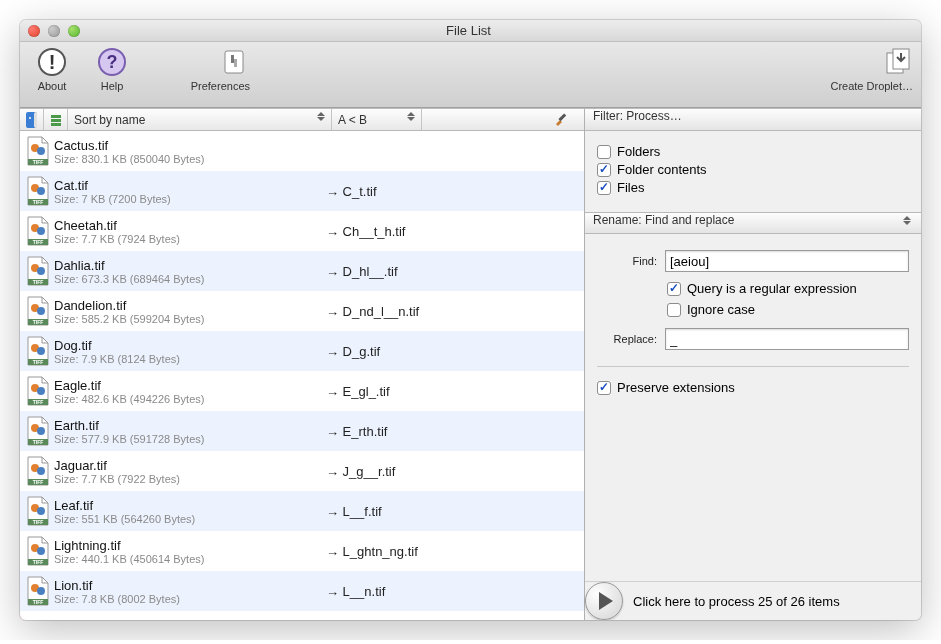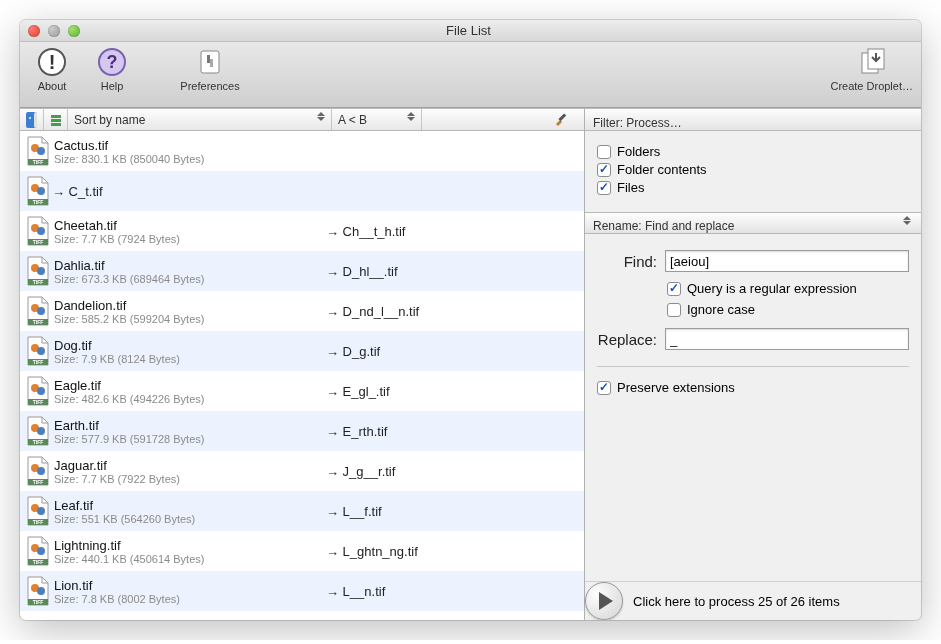--- a/index.html
+++ b/index.html
@@ -52,21 +52,21 @@
 .tbtn {
   display: flex; flex-direction: column; align-items: center;
   font-size: 11px; color: #333; width: 48px;
   cursor: pointer;
 }
 .tbtn .ico {
   width: 32px; height: 32px; margin-bottom: 2px;
   display: flex; align-items: center; justify-content: center;
 }
 .tspacer { flex: 1; }
-.tbtn.wide { width: auto; min-width: 80px; }
+.tbtn.wide { width: auto; min-width: 80px; align-items: flex-end; }
 .content {
   flex: 1; display: flex; overflow: hidden;
   border-top: 1px solid #bcbcbc;
 }
 .left {
   flex: 1; display: flex; flex-direction: column;
   border-right: 1px solid #b0b0b0;
   background: #fca5a5;
   min-width: 0;
 }
@@ -141,21 +141,21 @@
 .filebody::-webkit-scrollbar-thumb {
   background: linear-gradient(to right,#b8cdf2,#7ea5e6,#b8cdf2);
   border: 1px solid #6a8fce;
   border-radius: 8px;
 }
 
 .sectionhdr {
   height: 22px;
   background: linear-gradient(#fdfdfd,#e4e4e4);
   border-bottom: 1px solid #b8b8b8;
-  display: flex; align-items: flex-end;
+  display: flex; align-items: flex-start;
   padding: 0 8px;
   font-size: 12px; color: #333;
   position: relative;
 }
 .sectionhdr.bordert { border-top: 1px solid #b8b8b8; }
 .sectionbody {
   padding: 10px 12px 14px 12px;
   background: #f0f0f0;
 }
 .cbrow {
@@ -171,21 +171,21 @@
 }
 .chk.checked::after {
   content: "✓"; color: #1a4fbf; font-size: 12px; font-weight: bold;
   position: absolute; top: -2px; left: 1px;
 }
 .formrow {
   display: flex; align-items: center; gap: 8px;
   margin: 6px 0;
 }
 .formrow label {
-  width: 60px; text-align: right; font-size: 15px; color: #222;
+  width: 60px; text-align: right; font-size: 11px; color: #222;
 }
 .formrow input[type=text] {
   flex: 1; height: 22px; border: 1px solid #9a9a9a;
   border-radius: 0; padding: 0 4px; font-size: 13px;
   background: #fff;
   box-shadow: inset 0 1px 2px rgba(0,0,0,0.15);
 }
 .sub {
   margin-left: 70px;
 }
@@ -337,20 +337,24 @@
     <div class="ricon">
               <svg width="28" height="32">
                 <path d="M4 2 H18 L24 8 V30 H4 Z" fill="#fff" stroke="#999"></path>
                 <path d="M18 2 V8 H24" fill="none" stroke="#999"></path>
                 <circle cx="11" cy="13" r="4" fill="#e08030"></circle>
                 <circle cx="17" cy="16" r="4" fill="#4a80c0"></circle>
                 <rect x="4" y="24" width="20" height="6" fill="#5a8a5a"></rect>
                 <text x="14" y="29" text-anchor="middle" font-size="5" fill="#fff" font-weight="bold">TIFF</text>
               </svg>
             </div>
+    <div class="rmain">
+      <div class="fname">Cat.tif</div>
+      <div class="fsize">Size: 7 KB (7200 Bytes)</div>
+    </div>
     <div class="rnew">→ C_t.tif</div>
           </div>
           <div class="row">
     <div class="ricon">
               <svg width="28" height="32">
                 <path d="M4 2 H18 L24 8 V30 H4 Z" fill="#fff" stroke="#999"></path>
                 <path d="M18 2 V8 H24" fill="none" stroke="#999"></path>
                 <circle cx="11" cy="13" r="4" fill="#e08030"></circle>
                 <circle cx="17" cy="16" r="4" fill="#4a80c0"></circle>
                 <rect x="4" y="24" width="20" height="6" fill="#5a8a5a"></rect>

